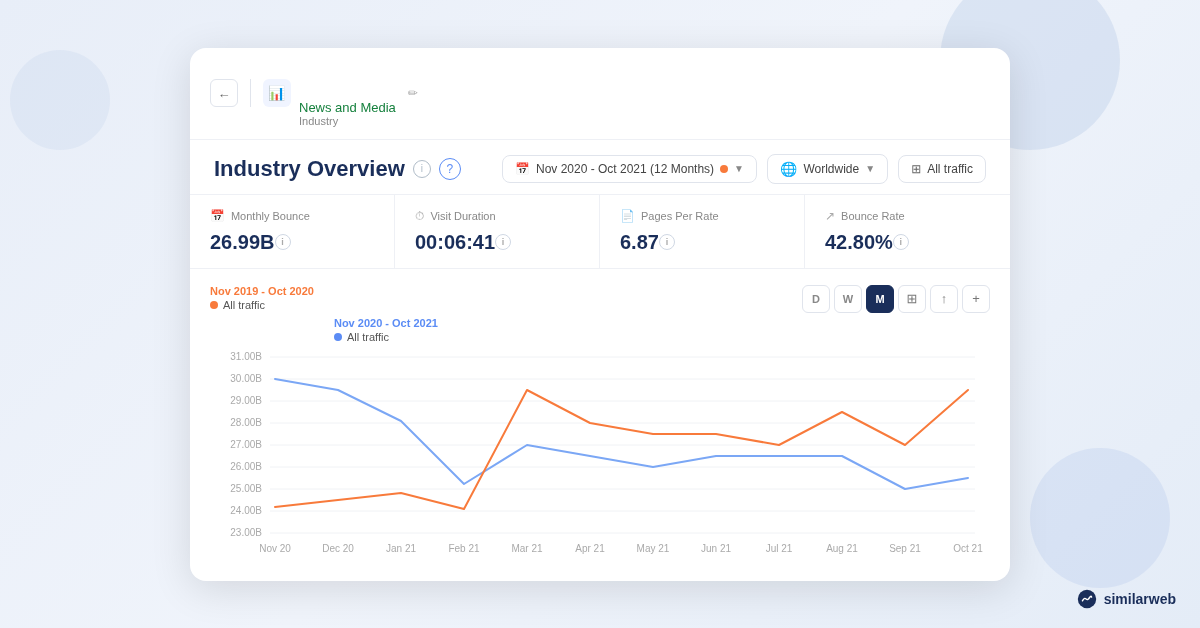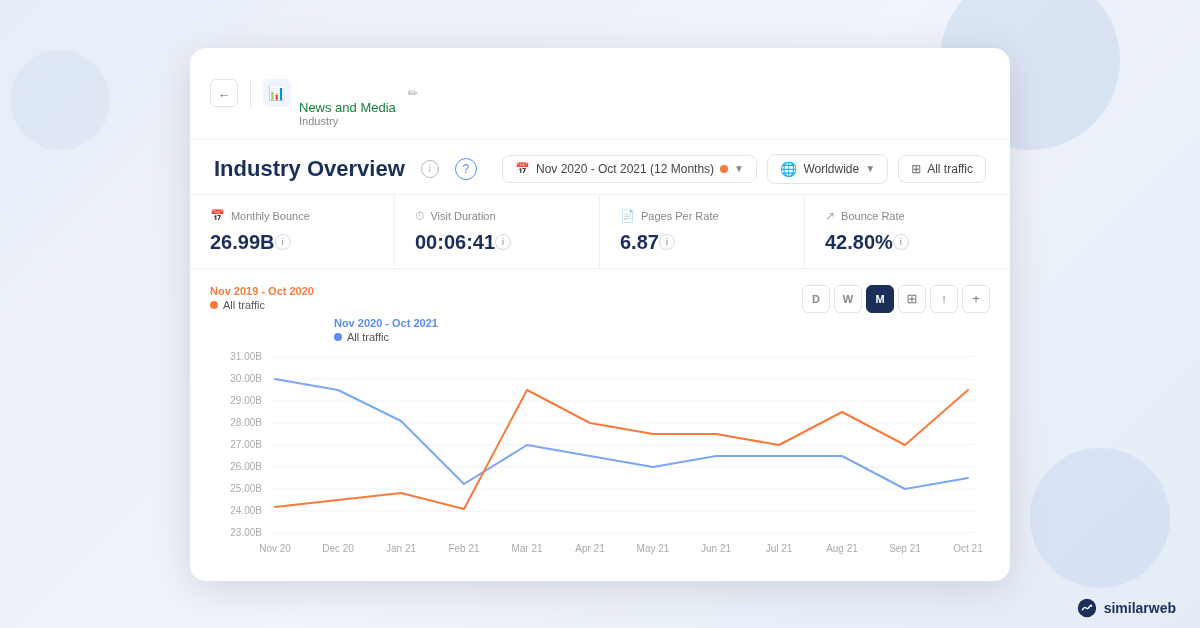--- a/index.html
+++ b/index.html
@@ -43,21 +43,21 @@
       width: 100px;
       height: 100px;
       background: rgba(180, 200, 230, 0.2);
       border-radius: 50%;
       z-index: 0;
     }
 
     
     .similarweb-logo {
       position: absolute;
-      bottom: 9px;
+      bottom: 18px;
       right: 24px;
       display: flex;
       align-items: center;
       gap: 6px;
       z-index: 10;
       font-size: 14px;
       font-weight: 700;
       color: #1a2e5a;
     }
     .similarweb-logo .sw-icon {
@@ -137,21 +137,21 @@
     .header-row {
       display: flex;
       align-items: center;
       justify-content: space-between;
       padding: 14px 24px 10px;
       border-bottom: 1px solid #eef0f5;
     }
     .page-title-group {
       display: flex;
       align-items: center;
-      gap: 16px;
+      gap: 8px;
     }
     .page-title {
       font-size: 22px;
       font-weight: 700;
       color: #1a2e5a;
     }
     .info-icon {
       width: 18px;
       height: 18px;
       border-radius: 50%;

